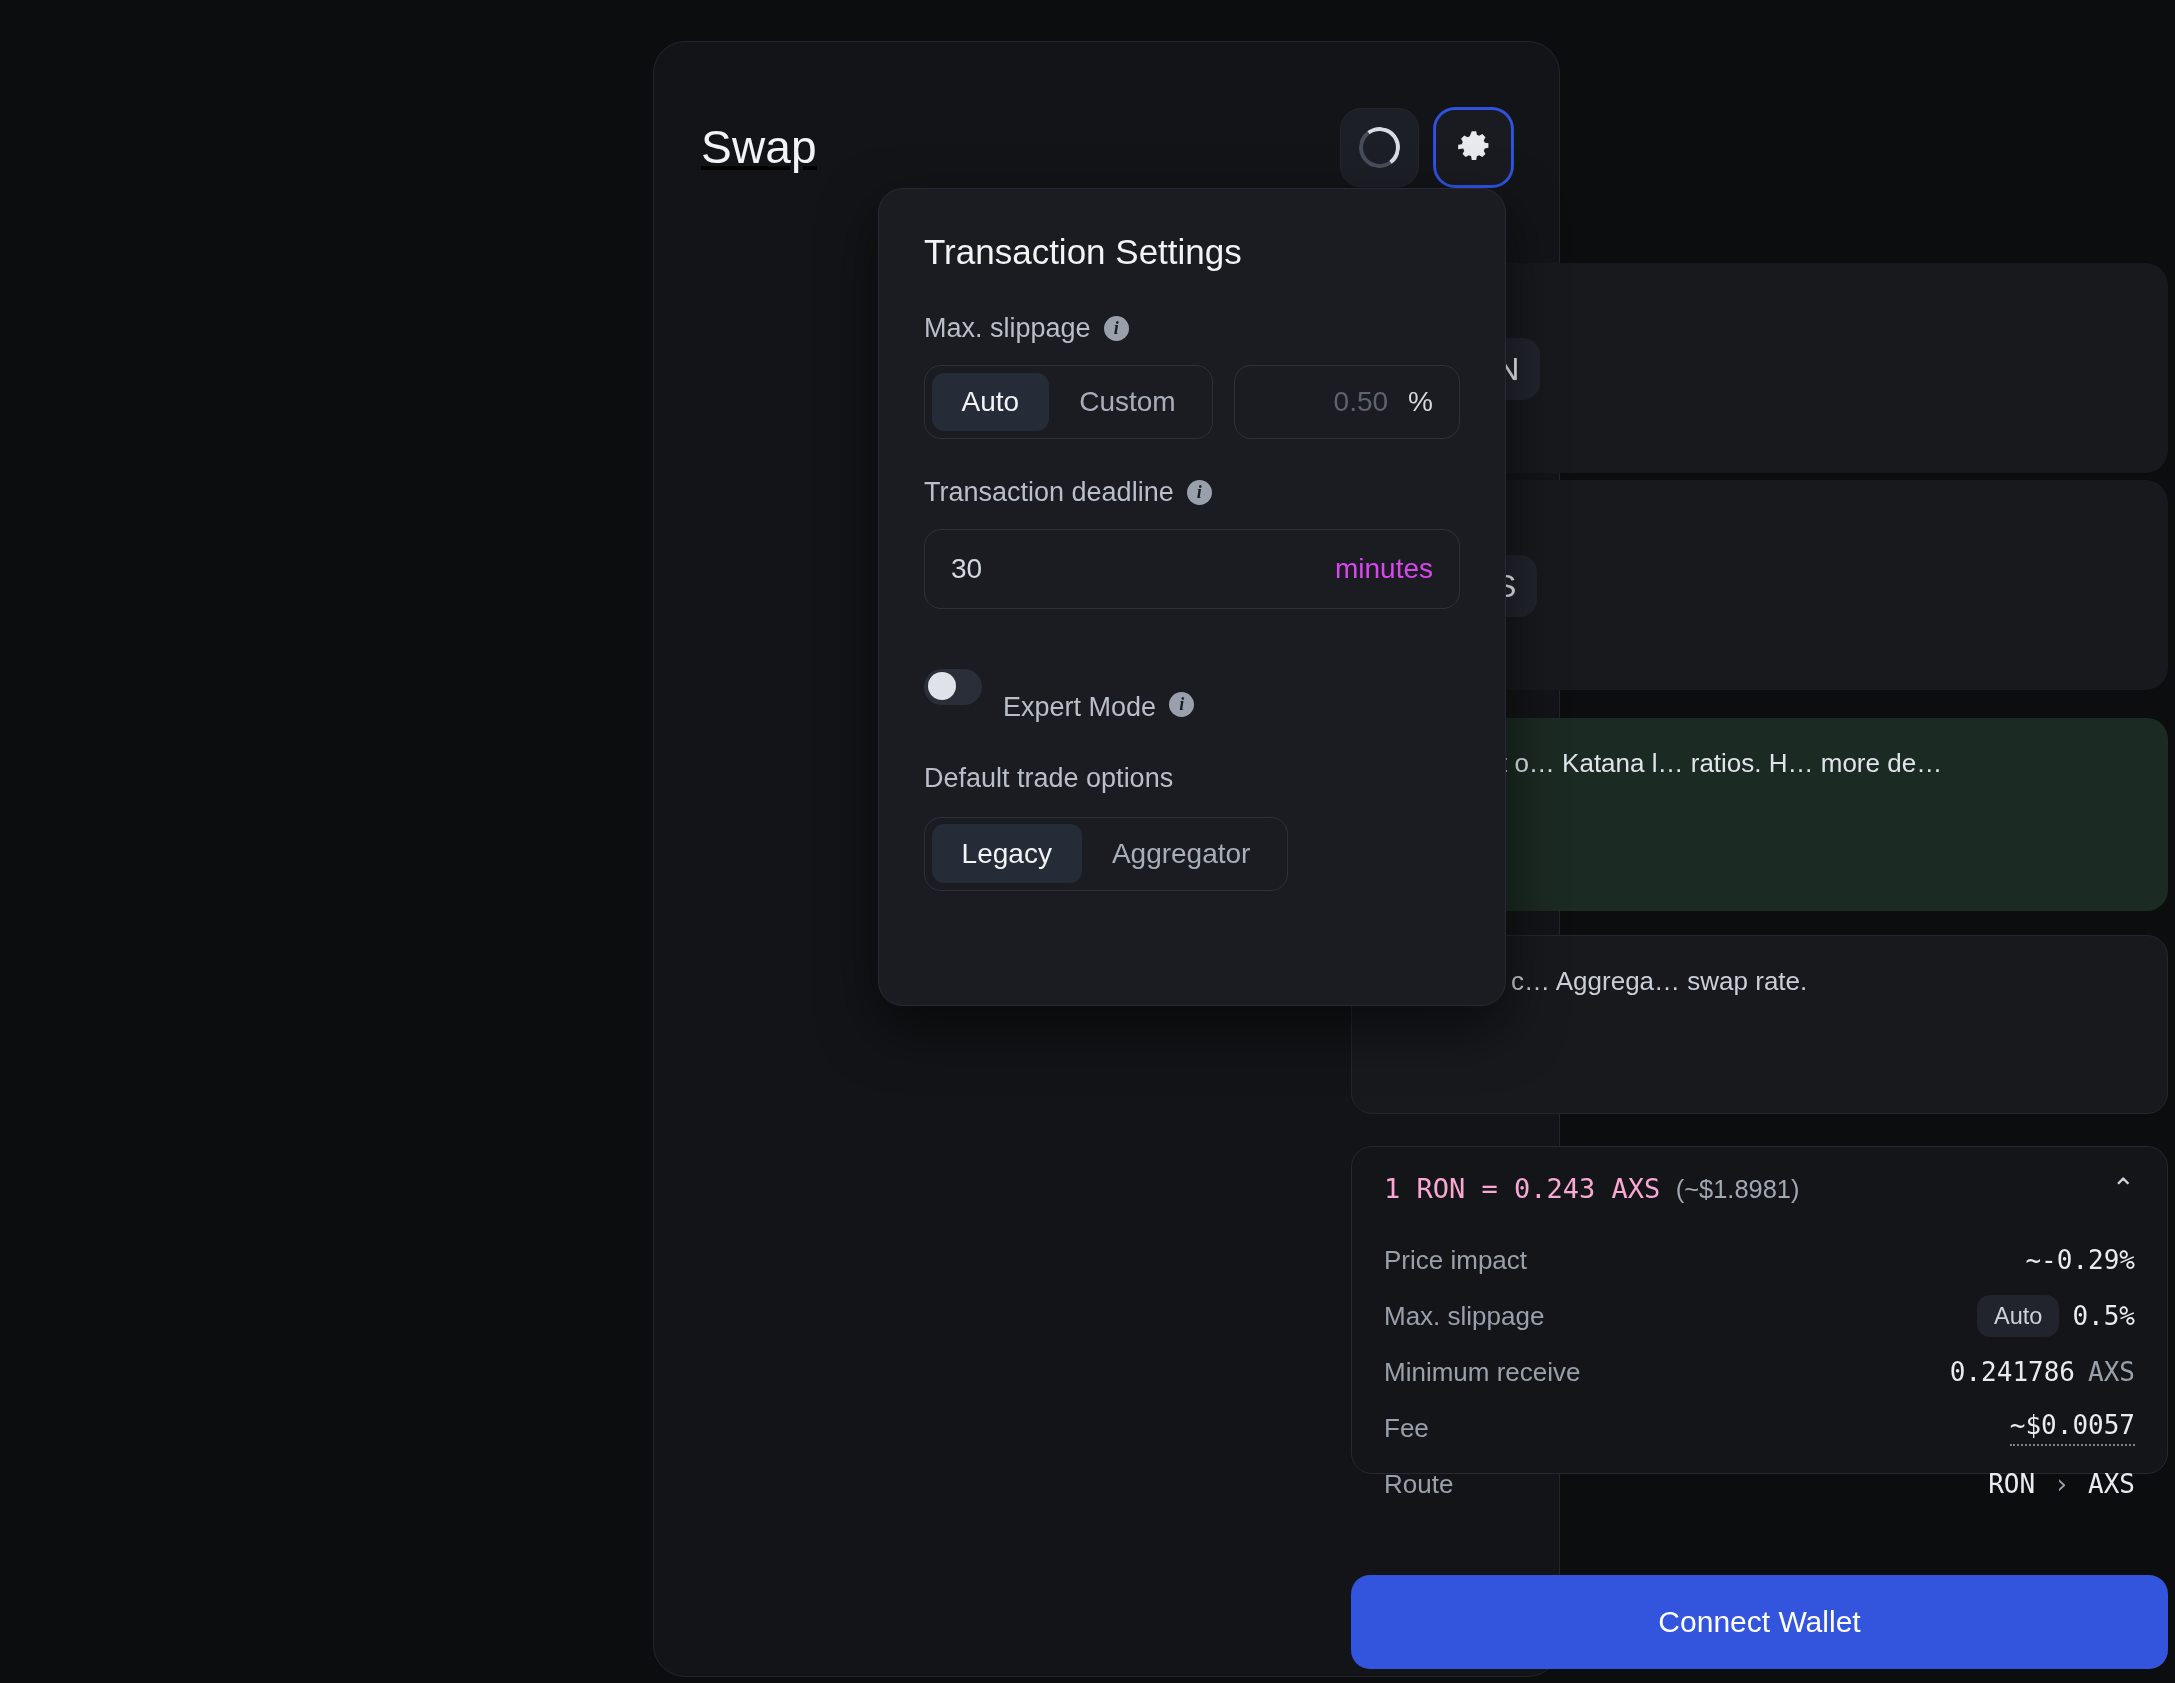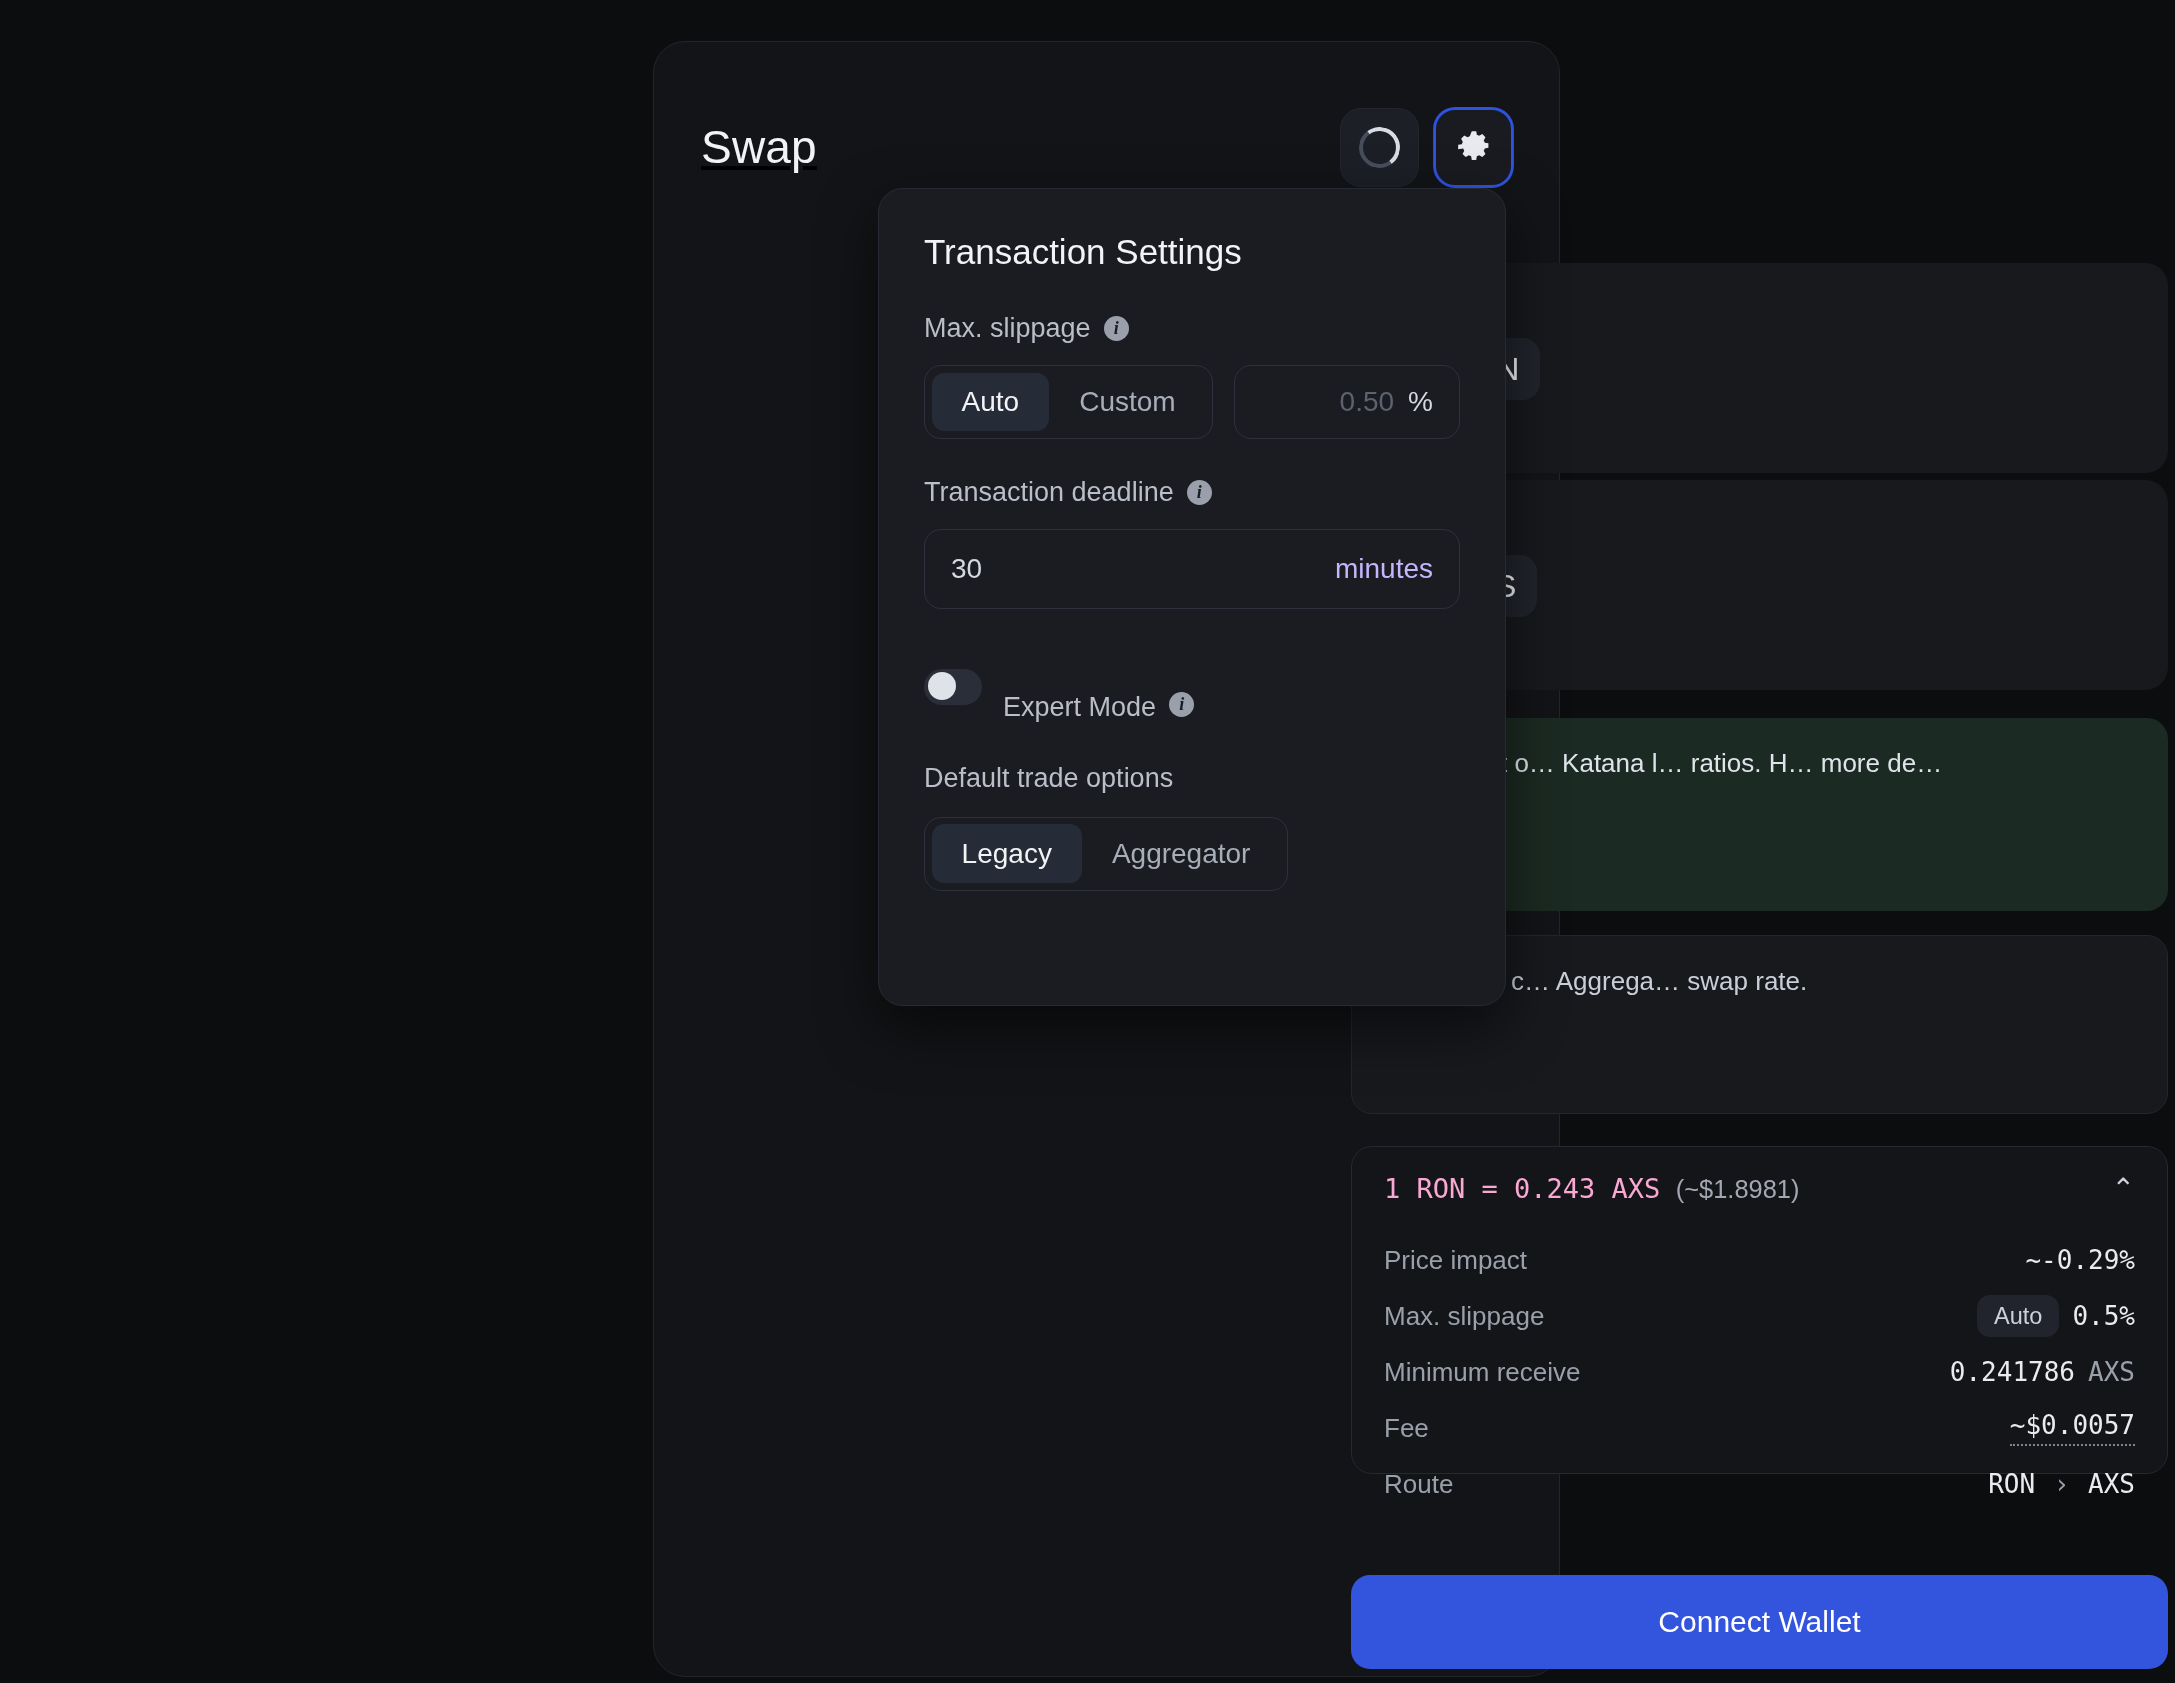--- a/index.html
+++ b/index.html
@@ -211,32 +211,32 @@
     display: flex; align-items: center; justify-content: center;
     font-size: 28px; color: #a8aeb9; background: transparent;
     border: none; font-family: "Liberation Sans", sans-serif;
   }
   .seg-btn.active { background: #262b38; color: #f2f3f5; }
 
   .pct-box {
     flex: 1; height: 74px;
     border: 0.9px solid #2d313b; border-radius: 17px;
     display: flex; align-items: center; justify-content: flex-end;
-    gap: 14px; padding: 0 26px;
+    gap: 20px; padding: 0 26px;
   }
   .pct-ph { font-size: 28px; color: #5c626e; }
   .pct-sym { font-size: 28px; color: #d4d8df; }
 
   .deadline-box {
     height: 80px; border: 0.9px solid #2d313b; border-radius: 17px;
     display: flex; align-items: center; justify-content: space-between;
     padding: 0 26px; margin-bottom: 41px; gap: 48px;
   }
   .deadline-val { font-size: 28px; color: #d4d8df; }
-  .deadline-unit { font-size: 28px; color: #c4b5fd; }
+  .deadline-unit { font-size: 28px; color: #d946ef; }
 
   .section-label { font-size: 27px; color: #b9bec8; margin-bottom: 22.6px; }
 
   .toggle-row { display: flex; align-items: center; gap: 21px; margin-bottom: 40px; }
   .toggle {
     width: 58px; height: 36px; border-radius: 18px;
     background: #2a2e39; position: relative;
   }
   .toggle .knob {
     position: absolute; left: 3.8px; top: 3.8px;

